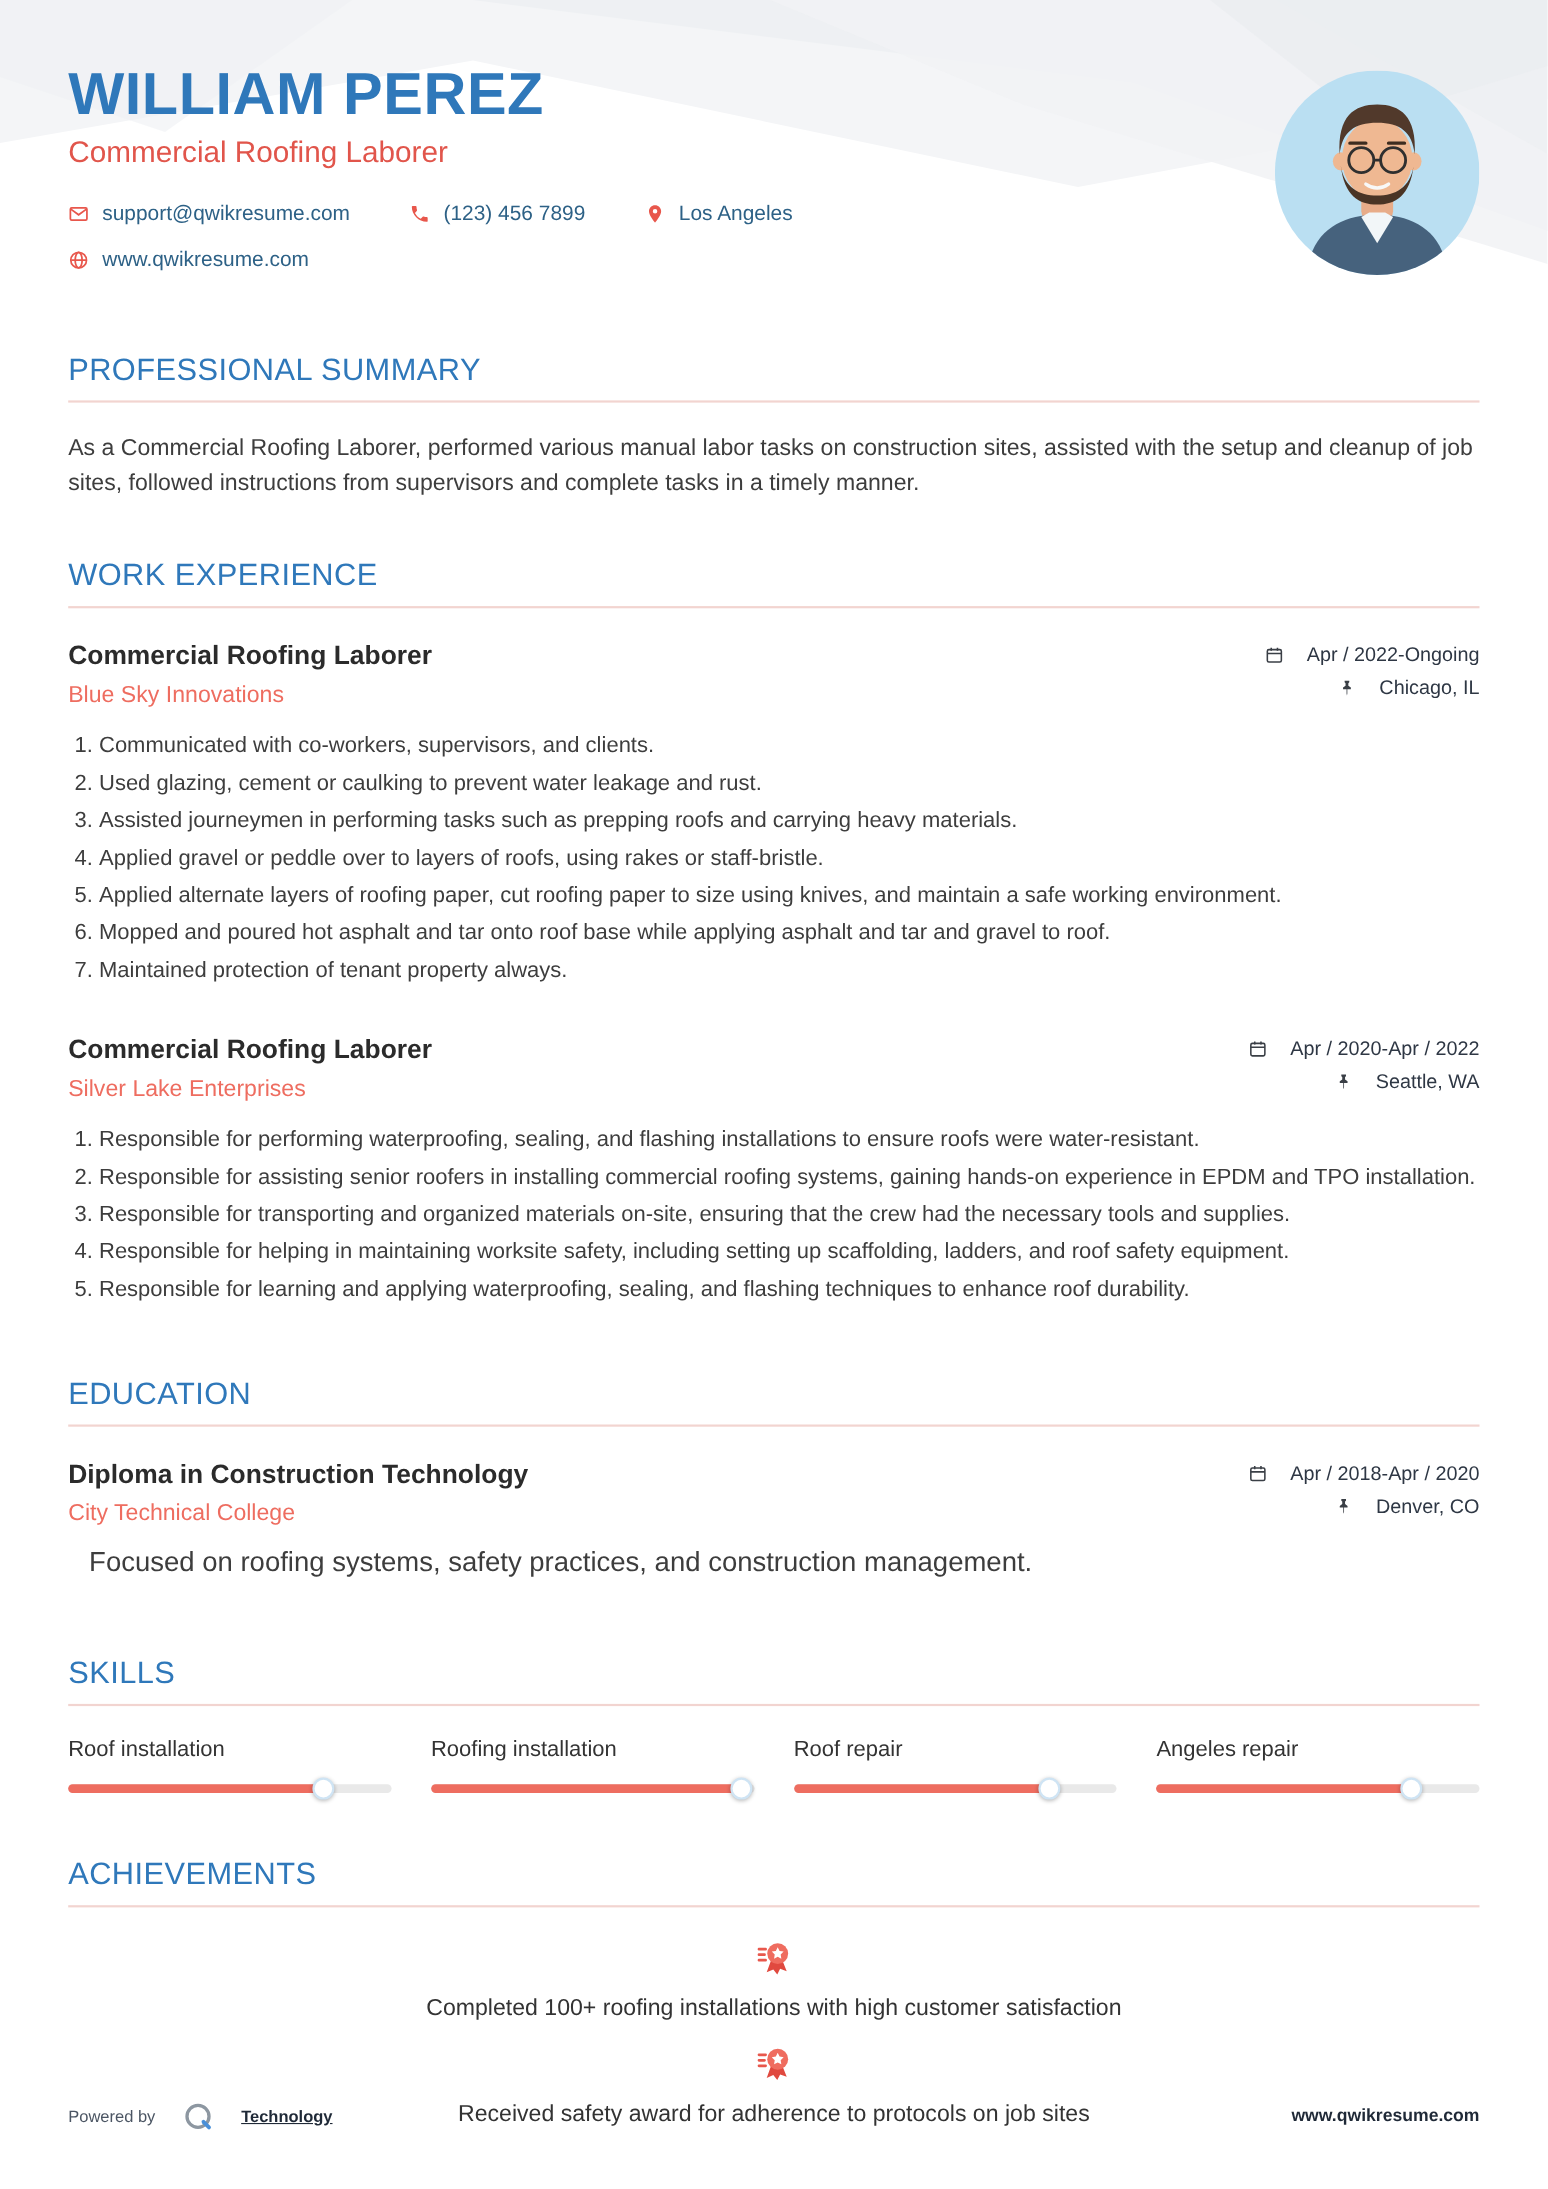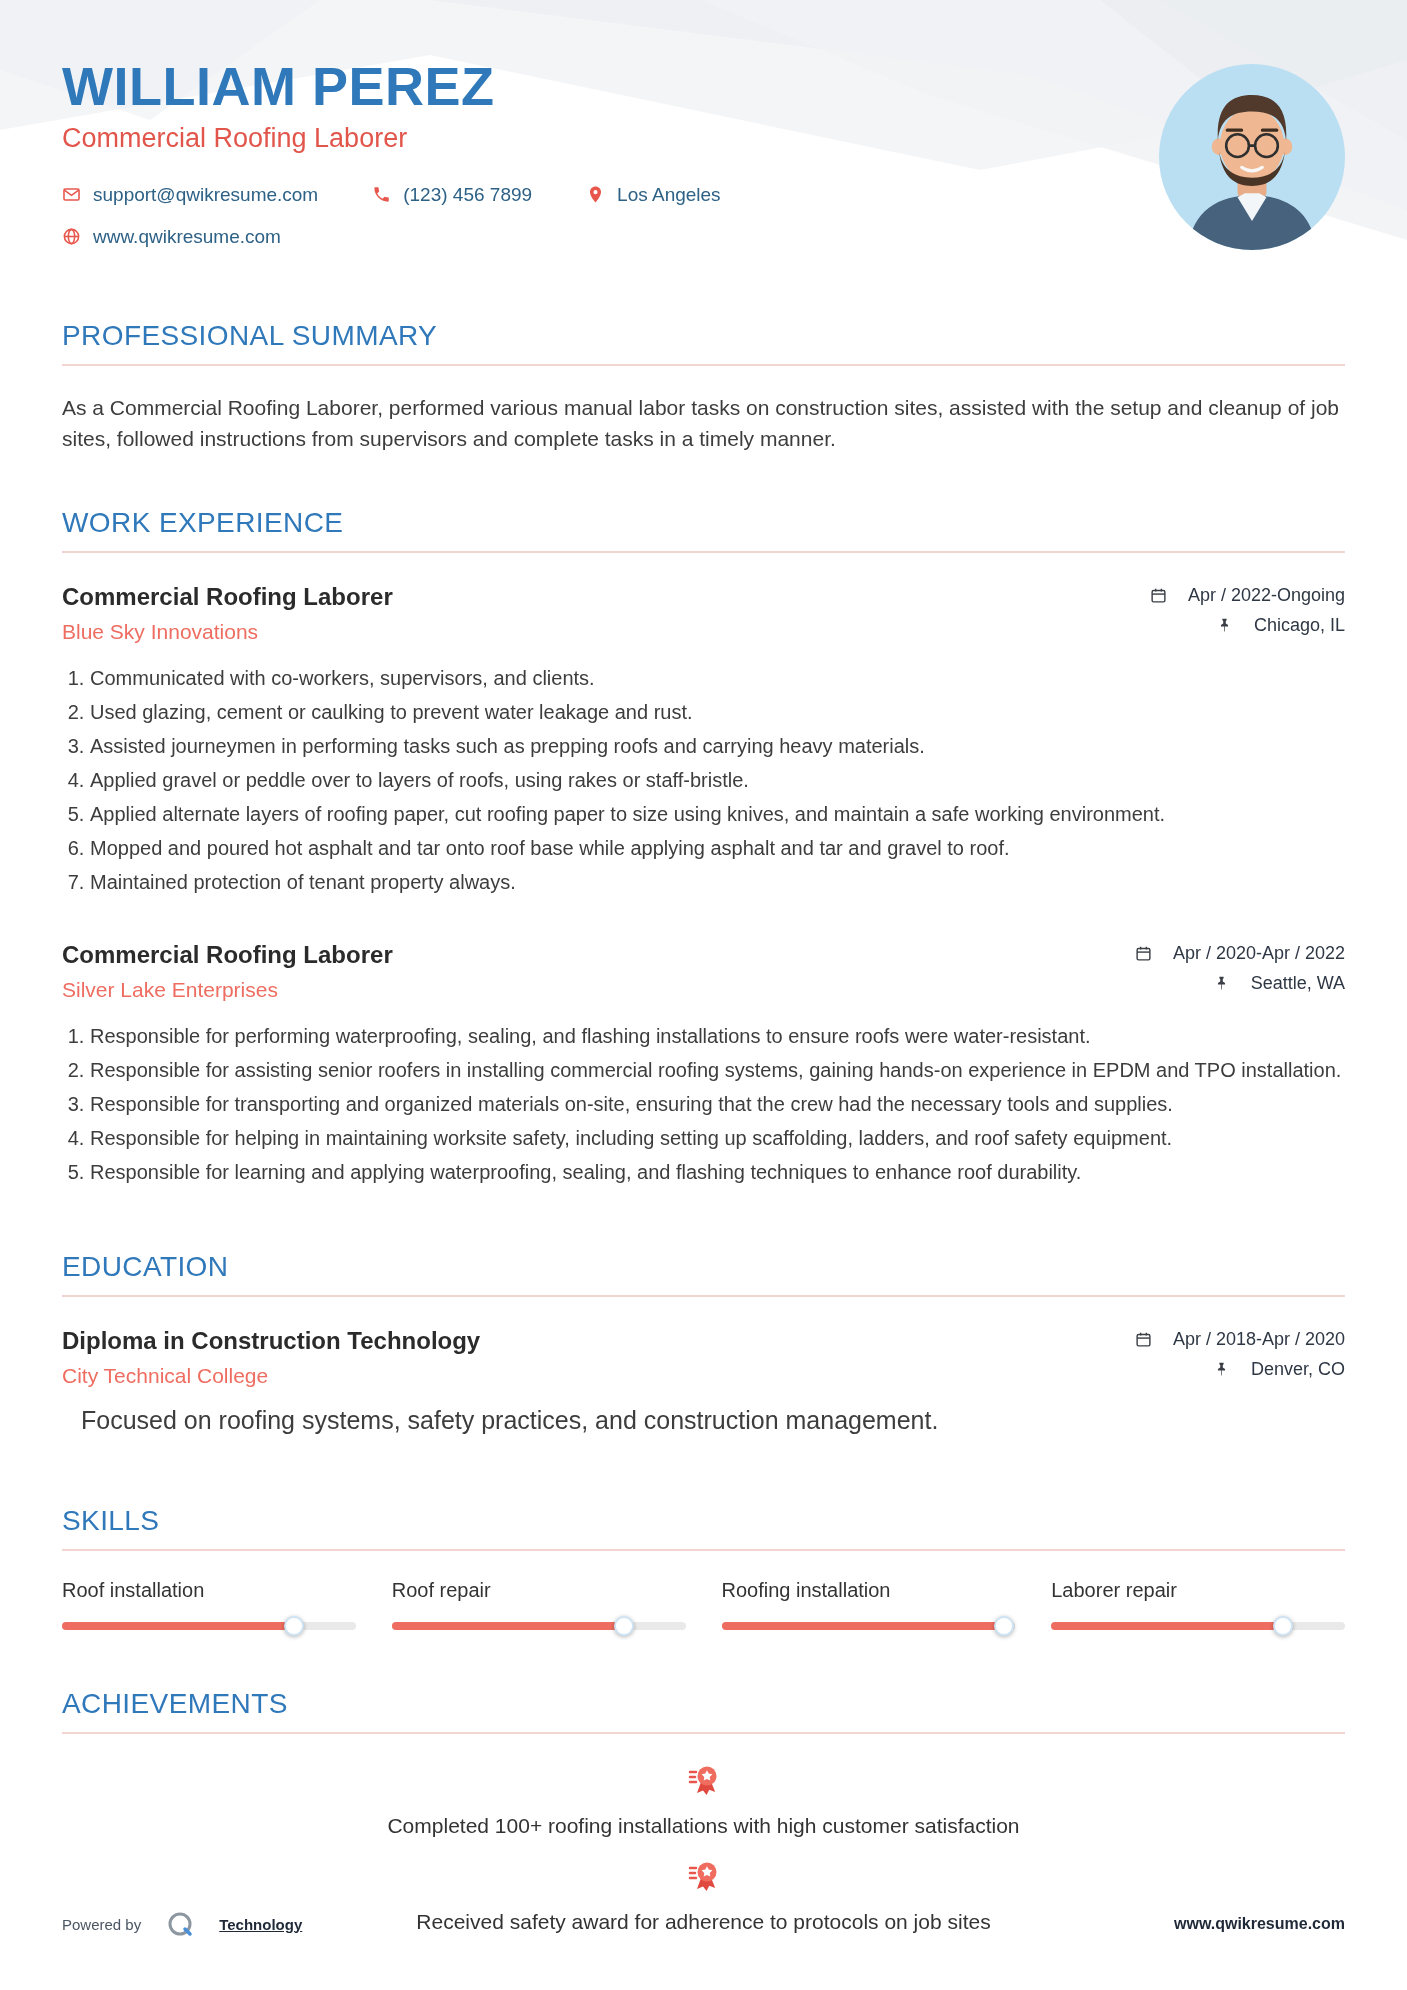--- a/index.html
+++ b/index.html
@@ -250,35 +250,35 @@
       <div class="rule"></div>
       <div class="skills-grid">
         <div class="skill">
           <div class="skill-label">Roof installation</div>
           <div class="skill-bar">
             <div class="skill-fill" style="width: 79%;"></div>
             <div class="skill-handle" style="left: calc(79% - 10px);"></div>
           </div>
         </div>
         <div class="skill">
+          <div class="skill-label">Roofing installation</div>
+          <div class="skill-bar">
+            <div class="skill-fill" style="width: 96%;"></div>
+            <div class="skill-handle" style="left: calc(96% - 10px);"></div>
+          </div>
+        </div>
+        <div class="skill">
           <div class="skill-label">Roof repair</div>
           <div class="skill-bar">
             <div class="skill-fill" style="width: 79%;"></div>
             <div class="skill-handle" style="left: calc(79% - 10px);"></div>
           </div>
         </div>
         <div class="skill">
-          <div class="skill-label">Roofing installation</div>
-          <div class="skill-bar">
-            <div class="skill-fill" style="width: 96%;"></div>
-            <div class="skill-handle" style="left: calc(96% - 10px);"></div>
-          </div>
-        </div>
-        <div class="skill">
-          <div class="skill-label">Laborer repair</div>
+          <div class="skill-label">Angeles repair</div>
           <div class="skill-bar">
             <div class="skill-fill" style="width: 79%;"></div>
             <div class="skill-handle" style="left: calc(79% - 10px);"></div>
           </div>
         </div>
       </div>
     </section>
 
     <section class="section" style="margin-top:58px;">
       <h2 class="section-heading">ACHIEVEMENTS</h2>

